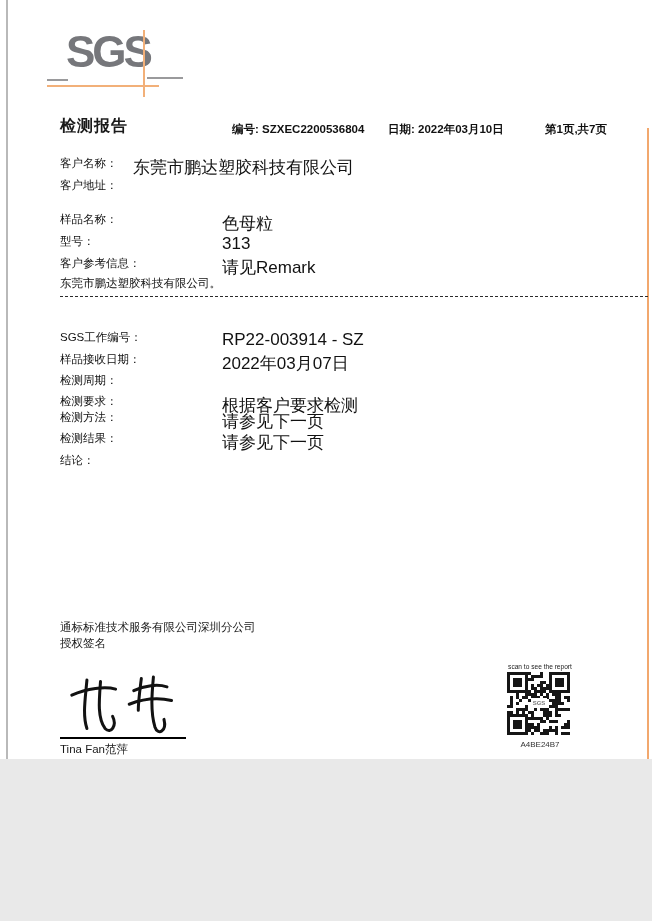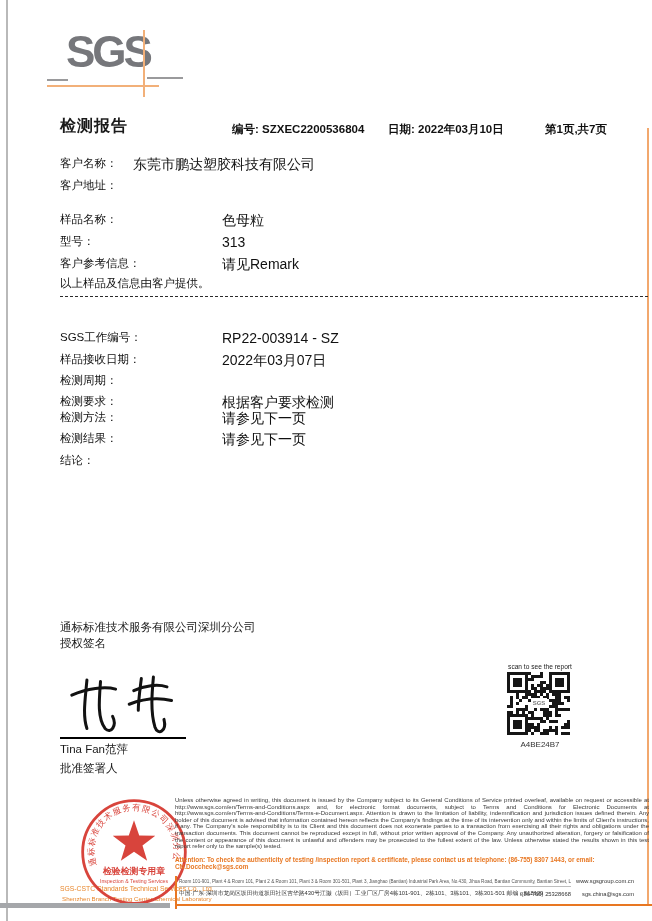--- a/index.html
+++ b/index.html
@@ -1,17 +1,17 @@
 <!DOCTYPE html>
 <html><head>
 <meta charset="utf-8">
 <style>
   html,body{margin:0;padding:0;background:#e9e9e9;}
   #page{
-    position:relative;width:652px;height:921px;background:#ffffff;
+    position:relative;width:652px;height:759px;background:#ffffff;
     font-family:"Liberation Sans","DejaVu Sans",sans-serif;color:#1a1a1a;
     overflow:hidden;margin:0;
   }
   .abs{position:absolute;}
   
   .edge-left{left:6px;top:0;width:2px;height:921px;background:#b9b9b9;}
   .edge-right-orange{left:647px;top:128px;width:2px;height:778px;background:#f2a86e;}
   
   .logo-text{left:66px;top:30px;font-size:44px;font-weight:bold;letter-spacing:-3px;color:#76777b;line-height:1;}
   .logo-underline-l{left:47px;top:79px;width:21px;height:2px;background:#9a9a9c;}
@@ -19,21 +19,21 @@
   .logo-cross-v{left:143px;top:30px;width:2px;height:67px;background:#f2b079;}
   .logo-cross-h{left:47px;top:85px;width:112px;height:2px;background:#f2b079;}
   
   .report-title{left:60px;top:116px;font-size:16px;font-weight:bold;letter-spacing:1px;}
   .hdr{font-size:11.5px;font-weight:bold;color:#111;}
   .hdr-no{left:232px;top:122px;}
   .hdr-date{left:388px;top:122px;}
   .hdr-page{left:545px;top:122px;}
   
   .row-label{left:60px;font-size:11.5px;color:#111;}
-  .row-value{font-size:14px;color:#111;}
+  .row-value{font-size:17px;color:#111;}
   .v-col1{left:133px;}
   .v-col2{left:222px;}
   .dashed-sep{left:60px;top:296px;width:588px;border-top:1.6px dashed #2b2b2b;}
   .conclusion{left:222px;top:451px;width:428px;font-size:11px;line-height:14.2px;color:#111;text-align:justify;}
   
   .sig-company{left:60px;top:620px;font-size:11.5px;}
   .sig-auth{left:60px;top:636px;font-size:11.5px;}
   .sig-svg{left:58px;top:668px;}
   .sig-line{left:60px;top:737px;width:126px;height:2px;background:#000;}
   .sig-name{left:60px;top:742px;font-size:11.5px;}
@@ -91,21 +91,21 @@
   <div class="abs row-label" style="top:156px">客户名称：</div>
   <div class="abs row-value v-col1" style="top:156px">东莞市鹏达塑胶科技有限公司</div>
   <div class="abs row-label" style="top:178px">客户地址：</div>
 
   <div class="abs row-label" style="top:212px">样品名称：</div>
   <div class="abs row-value v-col2" style="top:212px">色母粒</div>
   <div class="abs row-label" style="top:234px">型号：</div>
   <div class="abs row-value v-col2" style="top:234px">313</div>
   <div class="abs row-label" style="top:256px">客户参考信息：</div>
   <div class="abs row-value v-col2" style="top:256px">请见Remark</div>
-  <div class="abs row-label" style="top:276px">以上样品及信息由客户提供。</div>
+  <div class="abs row-label" style="top:276px">东莞市鹏达塑胶科技有限公司。</div>
 
   <div class="abs dashed-sep"></div>
 
   <div class="abs row-label" style="top:330px">SGS工作编号：</div>
   <div class="abs row-value v-col2" style="top:330px">RP22-003914 - SZ</div>
   <div class="abs row-label" style="top:352px">样品接收日期：</div>
   <div class="abs row-value v-col2" style="top:352px">2022年03月07日</div>
   <div class="abs row-label" style="top:373px">检测周期：</div>
   <div class="abs row-label" style="top:394px">检测要求：</div>
   <div class="abs row-value v-col2" style="top:394px">根据客户要求检测</div>

